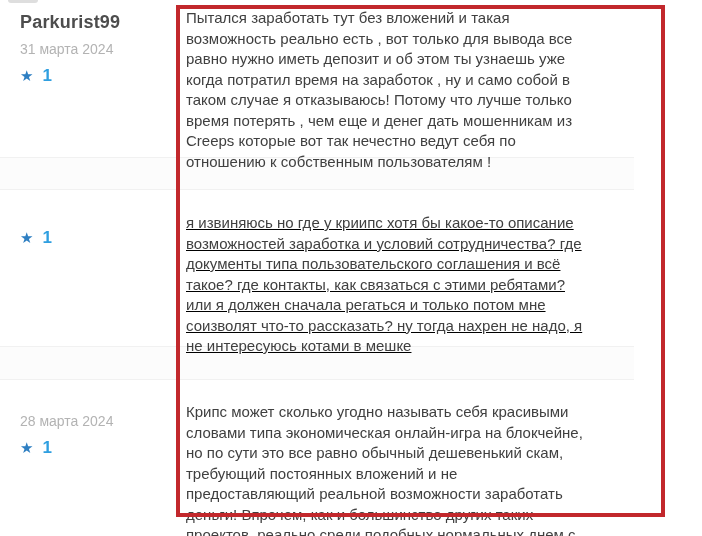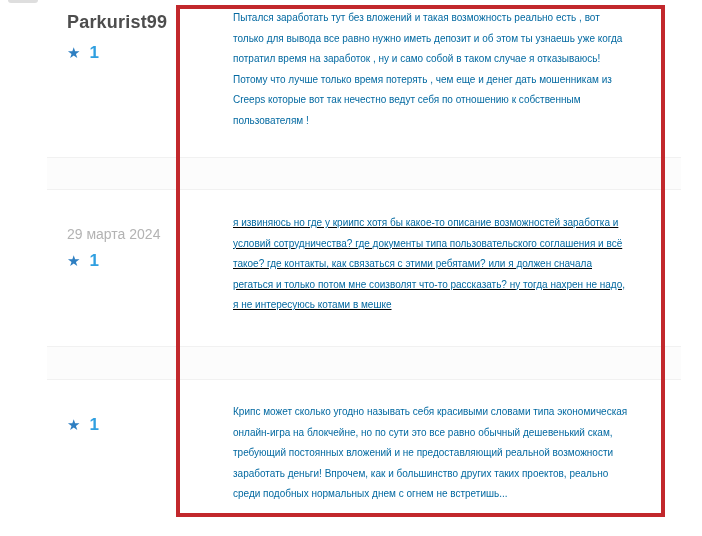--- a/index.html
+++ b/index.html
@@ -7,21 +7,21 @@
     width:702px;height:536px;
     background:#ffffff;
     font-family:"Liberation Sans","DejaVu Sans",sans-serif;
     overflow:hidden;position:relative;
   }
   
   .top-artifact{
     position:absolute;left:8px;top:0;width:30px;height:3px;
     background:#dedede;border-radius:0 0 3px 3px;
   }
-  .review-list{width:634px;padding-left:47px;}
+  .review-list{width:634px;}
   .review-row{display:flex;box-sizing:border-box;}
   .row-1{height:157px;}
   .row-2{height:156px;}
   .row-3{height:156px;}
   .divider-band{
     height:33px;background:#fcfcfc;
     border-top:1px solid #f1f1f1;border-bottom:1px solid #f1f1f1;
     box-sizing:border-box;
   }
   .band-2{height:34px;}
@@ -43,68 +43,69 @@
   }
   .star{color:#2e7fc2;font-size:15px;line-height:16px;}
   .rating-value{color:#2f9fe0;font-size:17px;font-weight:600;line-height:18px;}
   .text-col{
     flex:1;box-sizing:border-box;
     padding:8px 48px 0 10px;
   }
   .row-2 .text-col{padding-top:23px;text-decoration:underline;}
   .row-3 .text-col{padding-top:22px;}
   .review-text{
-    font-size:10px;line-height:20.5px;color:#0369a1;
+    font-size:15px;line-height:20.5px;color:#404040;
   }
   
   .annotation-box{
     position:absolute;left:176px;top:5px;width:489px;height:512px;
     border:4px solid #c2282c;box-sizing:border-box;
     pointer-events:none;z-index:5;background:transparent;
   }
 </style>
 </head>
 <body>
 
 <div class="top-artifact"></div>
 
 <div class="review-list">
 
   <div class="review-row row-1">
     <div class="meta">
       <div class="reviewer-name">Parkurist99</div>
+      <div class="review-date">31 марта 2024</div>
       <div class="rating">
         <span class="star">★</span>
         <span class="rating-value">1</span>
       </div>
     </div>
     <div class="text-col">
       <div class="review-text">Пытался заработать тут без вложений и такая возможность реально есть , вот только для вывода все равно нужно иметь депозит и об этом ты узнаешь уже когда потратил время на заработок , ну и само собой в таком случае я отказываюсь! Потому что лучше только время потерять , чем еще и денег дать мошенникам из Creeps которые вот так нечестно ведут себя по отношению к собственным пользователям !</div>
     </div>
   </div>
 
   <div class="divider-band band-1"></div>
 
   <div class="review-row row-2">
     <div class="meta">
-      <div class="review-date">29 марта 2024</div>
       <div class="rating">
         <span class="star">★</span>
         <span class="rating-value">1</span>
       </div>
     </div>
     <div class="text-col">
       <div class="review-text">я извиняюсь но где у криипс хотя бы какое-то описание возможностей заработка и условий сотрудничества? где документы типа пользовательского соглашения и всё такое? где контакты, как связаться с этими ребятами? или я должен сначала регаться и только потом мне соизволят что-то рассказать? ну тогда нахрен не надо, я не интересуюсь котами в мешке</div>
     </div>
   </div>
 
   <div class="divider-band band-2"></div>
 
   <div class="review-row row-3">
     <div class="meta">
+      <div class="review-date">28 марта 2024</div>
       <div class="rating">
         <span class="star">★</span>
         <span class="rating-value">1</span>
       </div>
     </div>
     <div class="text-col">
       <div class="review-text">Крипс может сколько угодно называть себя красивыми словами типа экономическая онлайн-игра на блокчейне, но по сути это все равно обычный дешевенький скам, требующий постоянных вложений и не предоставляющий реальной возможности заработать деньги! Впрочем, как и большинство других таких проектов, реально среди подобных нормальных днем с огнем не встретишь...</div>
     </div>
   </div>
 

